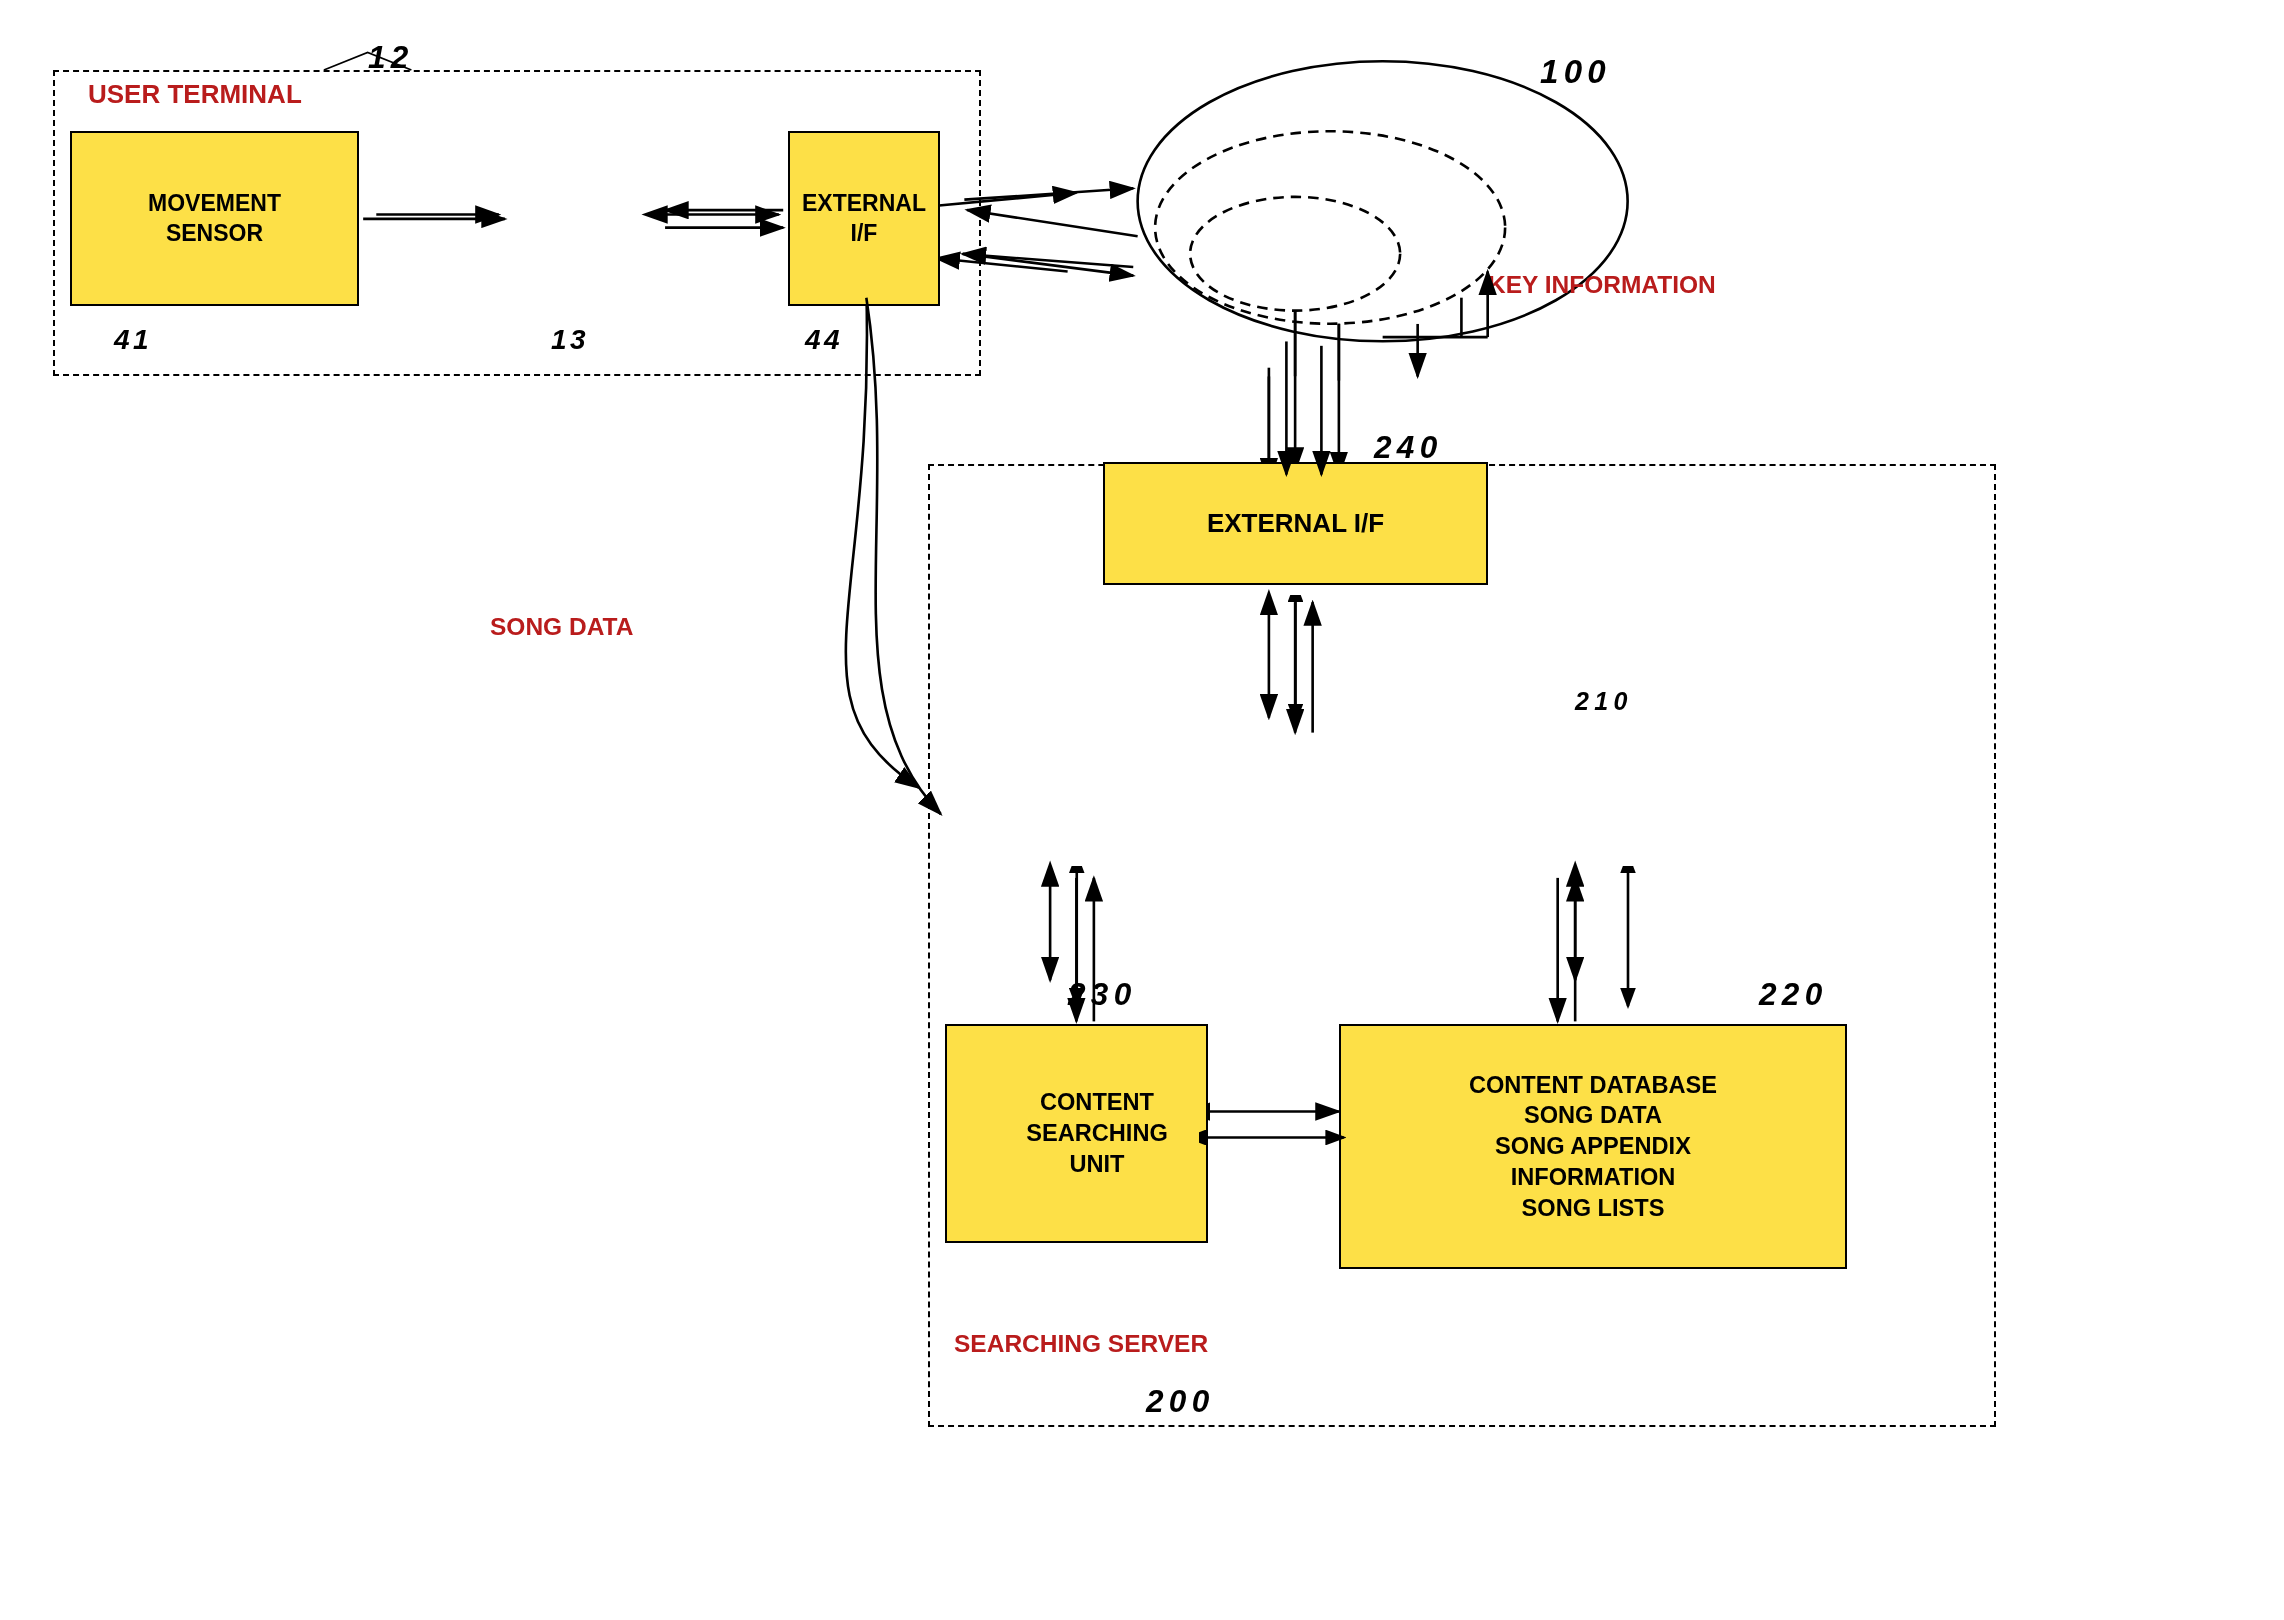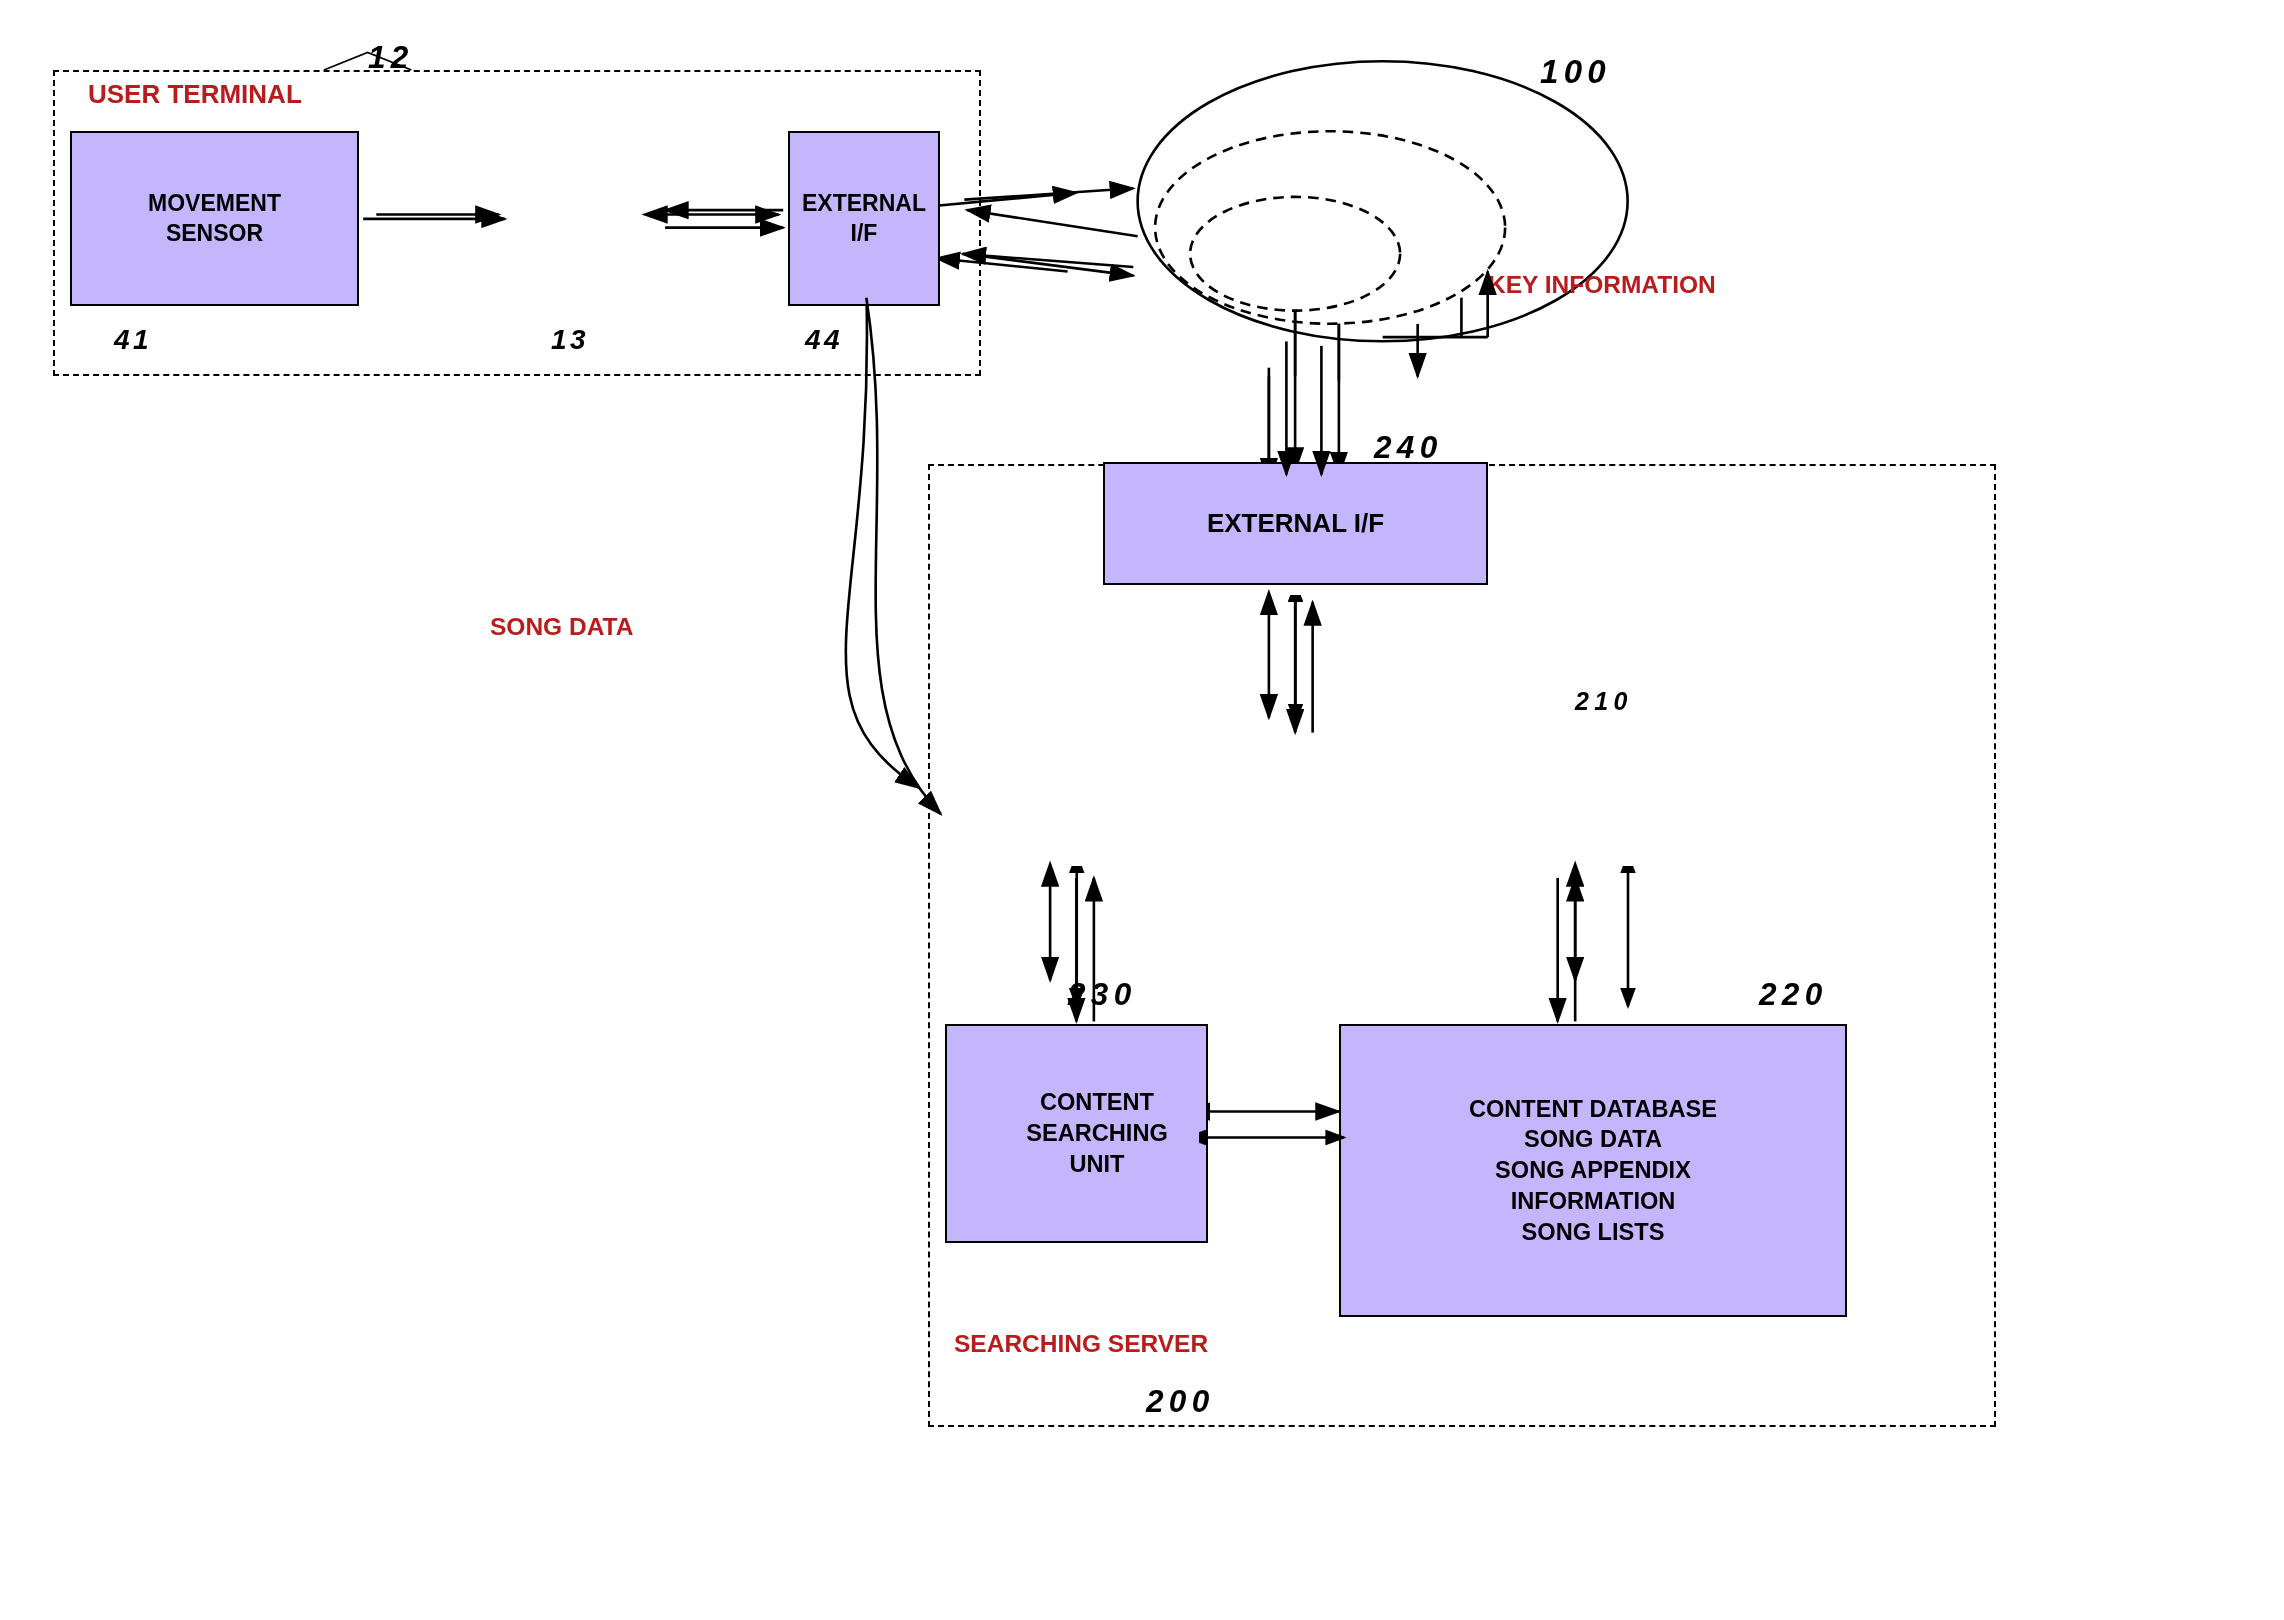--- a/index.html
+++ b/index.html
@@ -13,21 +13,21 @@
     }
     .diagram-container {
       position: absolute;
       top: 0; left: 0;
       width: 2284px;
       height: 1621px;
     }
     .box {
       position: absolute;
       border: 2.6px solid #000;
-      background: #c4b5fd;
+      background: #fde047;
       display: flex;
       align-items: center;
       justify-content: center;
       text-align: center;
       font-size: 24.5px;
       font-weight: bold;
       line-height: 1.3;
     }
     .dashed-border {
       position: absolute;
@@ -192,21 +192,21 @@
 
     <line x1="760" y1="5" x2="760" y2="160" stroke="#000" stroke-width="3" marker-start="url(#arr4)" marker-end="url(#arr3)"></line>
   </svg>
 
   <div class="box" style="left:945px; top:1024px; width:263px; height:219px; font-size:23.6px;padding-left:41px;">
     <span>CONTENT<br>SEARCHING<br>UNIT</span>
   </div>
 
   <div class="ref-number" style="left:1068px; top:976px; font-size:31.5px; letter-spacing:5.3px;">230</div>
 
-  <div class="box" style="left:1339px; top:1024px; width:508px; height:293px; font-size:23.6px; text-align:center;">
+  <div class="box" style="left:1339px; top:1024px; width:508px; height:245px; font-size:23.6px; text-align:center;">
     <span>CONTENT DATABASE<br>SONG DATA<br>SONG APPENDIX<br>INFORMATION<br>SONG LISTS</span>
   </div>
 
   <div class="ref-number" style="left:1759px; top:976px; font-size:31.5px; letter-spacing:5.3px;">220</div>
 
   <svg style="position:absolute;top:1111px;left:1199px;width:158px;height:53px;pointer-events:none;" viewBox="0 0 180 60" width="158" height="53">
     <defs>
       <marker id="arr5" markerWidth="8" markerHeight="6" refX="7" refY="3" orient="auto">
         <polygon points="0 0, 8 3, 0 6" fill="#000"></polygon>
       </marker>

